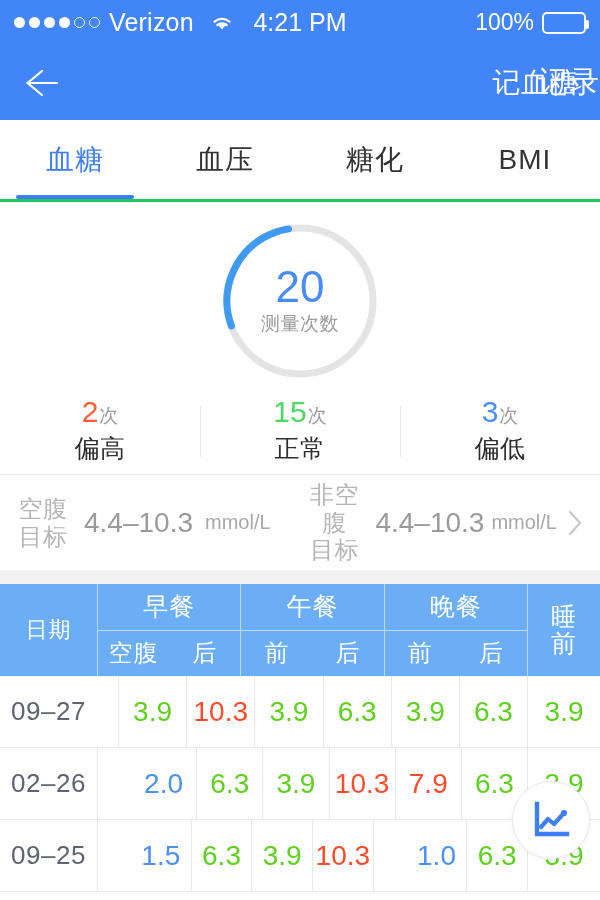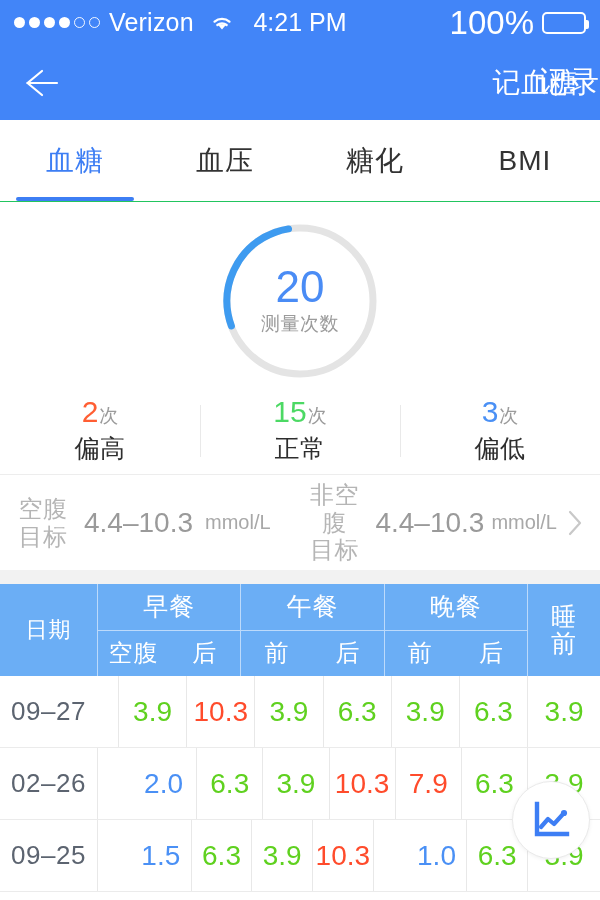--- a/index.html
+++ b/index.html
@@ -27,21 +27,21 @@
   .wifi { width:26px; height:19px; position:relative; margin-left:6px; }
   .wifi svg { display:block; }
   .sb-center {
     position:absolute; left:0; right:0; text-align:center;
     font-size:25px; pointer-events:none;
   }
   .sb-right {
     margin-left:auto; display:flex; align-items:center; gap:8px;
     position:relative; z-index:2;
   }
-  .batt-pct { font-size:33px; }
+  .batt-pct { font-size:23px; }
   .battery { width:44px; height:22px; border:2px solid #fff; border-radius:5px; position:relative; padding:2px; }
   .battery::after {
     content:""; position:absolute; right:-5px; top:6px;
     width:3px; height:9px; background:#fff; border-radius:0 2px 2px 0;
   }
   .battery-fill { height:100%; background:#fff; border-radius:2px; }
 
   
   .navbar {
     height:75px; background:#4285F8; color:#fff;
@@ -50,21 +50,21 @@
   .back-btn { width:46px; height:46px; display:flex; align-items:center; justify-content:center; }
   .nav-title {
     position:absolute; left:6px; right:0; text-align:right;
     font-size:30px; pointer-events:none; letter-spacing:1px;
   }
   .nav-action { margin-left:auto; font-size:28px; letter-spacing:.5px; position:relative; z-index:2; }
 
   
   .tabs {
     height:82px; display:flex; align-items:stretch;
-    background:#fff; border-bottom:1px solid #22c55e;
+    background:#fff; border-bottom:3px solid #22c55e;
   }
   .tab {
     flex:1; display:flex; align-items:center; justify-content:center;
     font-size:28px; color:#333; position:relative; letter-spacing:1px;
   }
   .tab.active { color:#3D7EF4; }
   .tab.active::after {
     content:""; position:absolute; bottom:0; left:50%; transform:translateX(-50%);
     width:118px; height:4px; background:#3D7EF4; border-radius:2px;
   }

